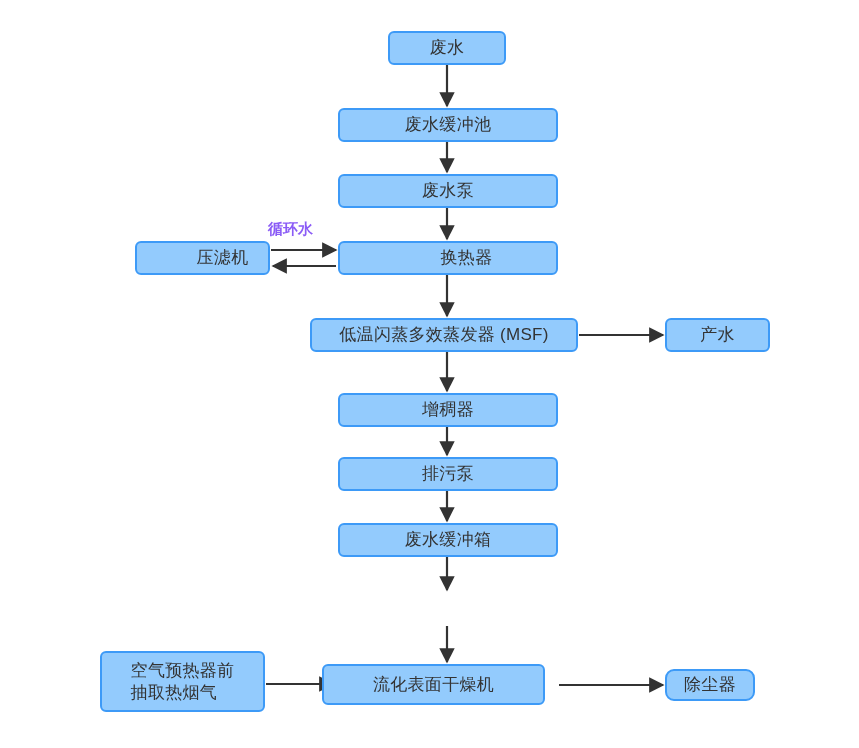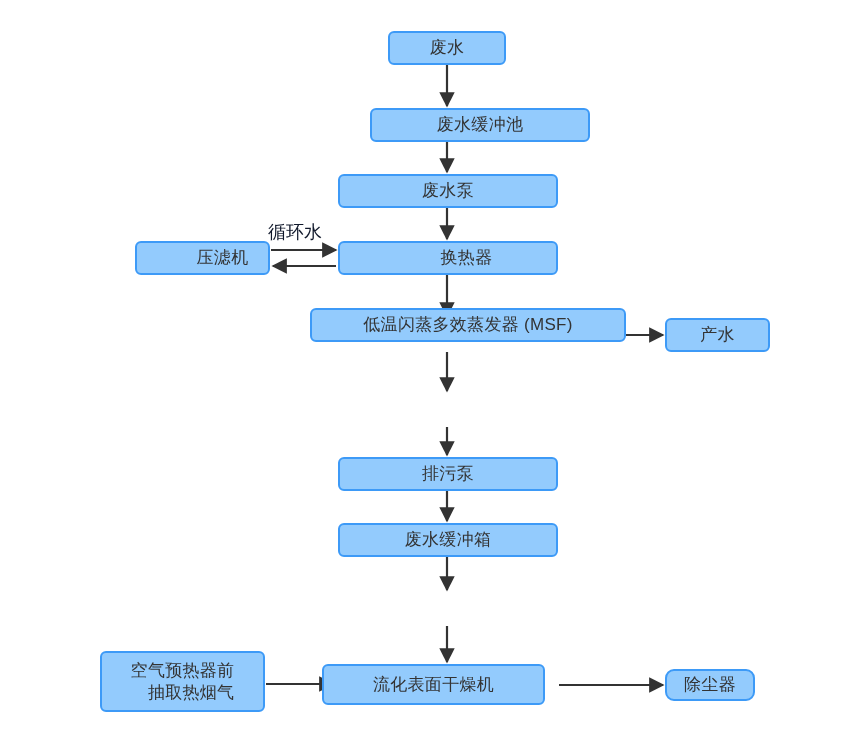--- a/index.html
+++ b/index.html
@@ -20,38 +20,39 @@
     box-sizing: border-box;
     background: #93cbfd;
     border: 2px solid #3d9af7;
     border-radius: 6px;
     color: #333333;
     font-size: 17px;
     line-height: 1.25;
     display: flex;
     align-items: center;
     justify-content: center;
-    text-align: right;
+    text-align: left;
     white-space: pre-line;
     letter-spacing: 0.3px;
   }
   .edge-svg {
     position: absolute;
     left: 0;
     top: 0;
     width: 859px;
     height: 748px;
     pointer-events: none;
   }
   .edge-label {
     position: absolute;
-    font-size: 18px;
-    color: #0f172a;
+    font-size: 15px;
+    color: #8b5cf6;
     background: transparent;
     white-space: nowrap;
+    font-weight: bold;
   }
 </style>
 </head>
 <body>
 
 <div id="canvas">
   <svg class="edge-svg" viewBox="0 0 859 748">
     <defs>
       <marker id="arrow" viewBox="0 0 10 10" refX="9" refY="5" markerWidth="7" markerHeight="7" orient="auto-start-reverse">
         <path d="M 0 0 L 10 5 L 0 10 z" fill="#333333"></path>
@@ -69,26 +70,27 @@
       <line x1="447" y1="427" x2="447" y2="455"></line>
       <line x1="447" y1="491" x2="447" y2="521"></line>
       <line x1="447" y1="557" x2="447" y2="590"></line>
       <line x1="447" y1="626" x2="447" y2="662"></line>
       <line x1="266" y1="684" x2="333" y2="684"></line>
       <line x1="559" y1="685" x2="663" y2="685"></line>
     </g>
   </svg>
 
   <div class="node" style="left:388px;top:31px;width:118px;height:34px;">废水</div>
-  <div class="node" style="left:338px;top:108px;width:220px;height:34px;margin-left:32px;">废水缓冲池</div>
+  <div class="node" style="left:338px;top:108px;width:220px;height:34px;">废水缓冲池</div>
   <div class="node" style="left:338px;top:174px;width:220px;height:34px;">废水泵</div>
   <div class="node" style="left:338px;top:241px;width:220px;height:34px;padding-left:37px;">换热器</div>
   <div class="node" style="left:135px;top:241px;width:135px;height:34px;padding-left:40px;">压滤机</div>
-  <div class="node" style="left:310px;top:308px;width:316px;height:34px;">低温闪蒸多效蒸发器 (MSF)</div>
+  <div class="node" style="left:310px;top:318px;width:268px;height:34px;">低温闪蒸多效蒸发器 (MSF)</div>
   <div class="node" style="left:665px;top:318px;width:105px;height:34px;">产水</div>
+  <div class="node" style="left:338px;top:393px;width:220px;height:34px;">增稠器</div>
   <div class="node" style="left:338px;top:457px;width:220px;height:34px;">排污泵</div>
   <div class="node" style="left:338px;top:523px;width:220px;height:34px;">废水缓冲箱</div>
   <div class="node" style="left:100px;top:651px;width:165px;height:61px;">空气预热器前
 抽取热烟气</div>
   <div class="node" style="left:322px;top:664px;width:223px;height:41px;">流化表面干燥机</div>
   <div class="node" style="left:665px;top:669px;width:90px;height:32px;border-radius:9px;">除尘器</div>
 
   <div class="edge-label" style="left:268px;top:220px;">循环水</div>
 </div>
 

